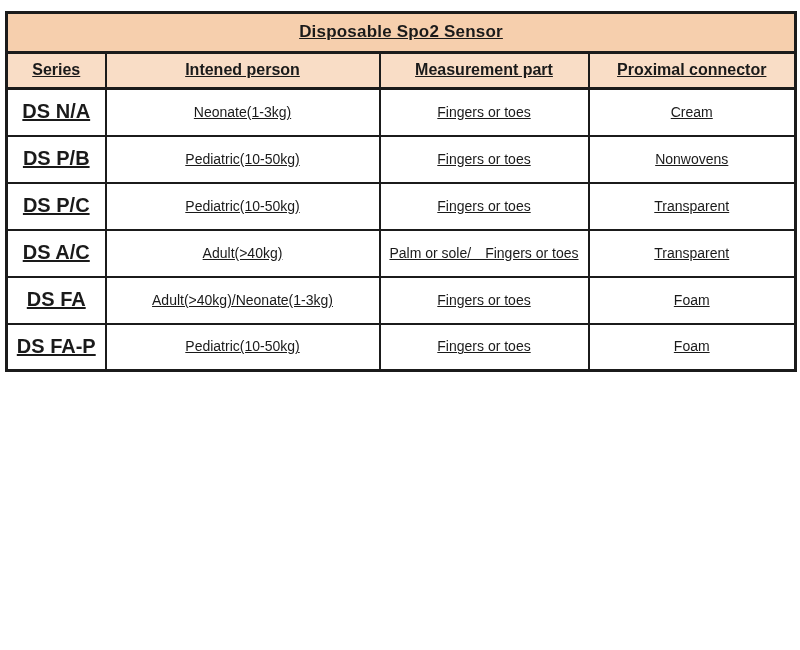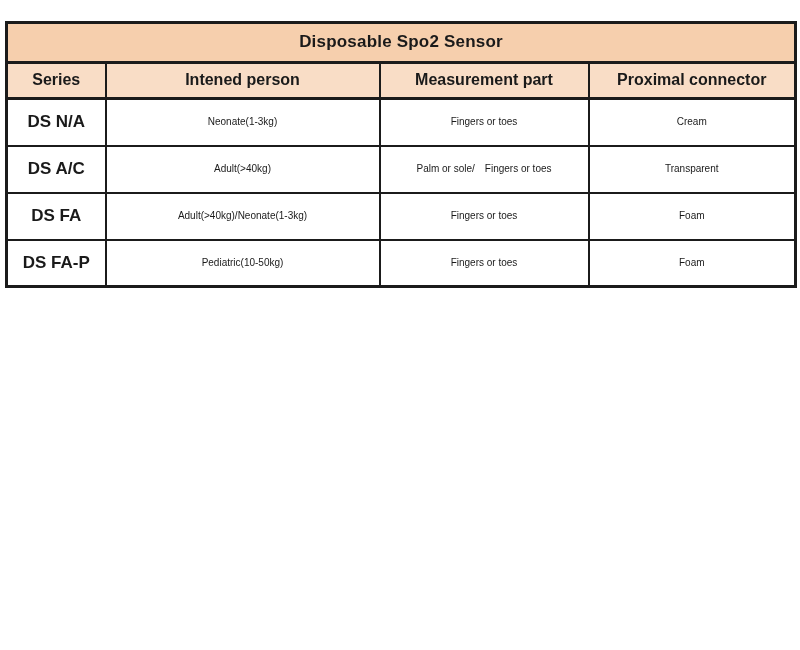--- a/index.html
+++ b/index.html
@@ -6,21 +6,22 @@
     margin: 0;
     padding: 0;
     width: 800px;
     height: 650px;
     background: #ffffff;
     font-family: "Liberation Sans", sans-serif;
     color: #1a1a1a;
     overflow: hidden;
   }
   .page {
-    padding: 21px 5px;
+    padding: 11px 5px;
+    text-decoration: underline;
   }
   table.spec {
     border-collapse: collapse;
     table-layout: fixed;
     width: 789px;
     border: 3px solid #1b1b1b;
   }
   table.spec th,
   table.spec td {
     border: 2px solid #1b1b1b;
@@ -42,25 +43,25 @@
   tr.header-row th {
     background: #f9ddc6;
     height: 36px;
     font-size: 16px;
     font-weight: bold;
     border-bottom-width: 3px;
   }
   tbody td {
     background: #ffffff;
     height: 47px;
-    font-size: 10px;
+    font-size: 14px;
   }
   tbody td.series {
     font-weight: bold;
-    font-size: 17px;
+    font-size: 20px;
   }
 </style>
 </head>
 <body>
 
 <div class="page">
   <table class="spec">
     <colgroup>
       <col style="width:99px">
       <col style="width:274px">
@@ -79,20 +80,32 @@
       </tr>
     </thead>
     <tbody>
       <tr>
         <td class="series">DS N/A</td>
         <td>Neonate(1-3kg)</td>
         <td>Fingers or toes</td>
         <td>Cream</td>
       </tr>
       <tr>
+        <td class="series">DS P/B</td>
+        <td>Pediatric(10-50kg)</td>
+        <td>Fingers or toes</td>
+        <td>Nonwovens</td>
+      </tr>
+      <tr>
+        <td class="series">DS P/C</td>
+        <td>Pediatric(10-50kg)</td>
+        <td>Fingers or toes</td>
+        <td>Transparent</td>
+      </tr>
+      <tr>
         <td class="series">DS A/C</td>
         <td>Adult(&gt;40kg)</td>
         <td>Palm or sole/　Fingers or toes</td>
         <td>Transparent</td>
       </tr>
       <tr>
         <td class="series">DS FA</td>
         <td>Adult(&gt;40kg)/Neonate(1-3kg)</td>
         <td>Fingers or toes</td>
         <td>Foam</td>

